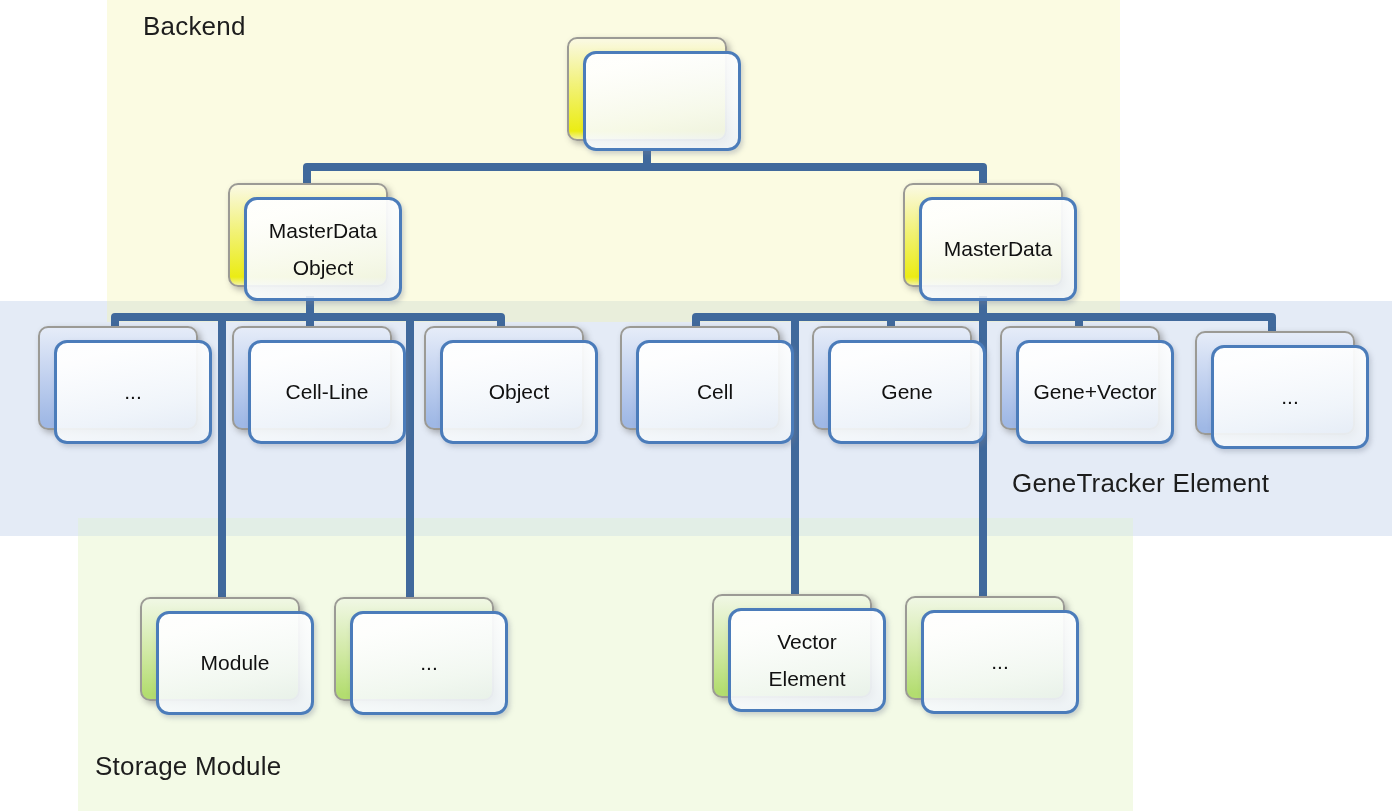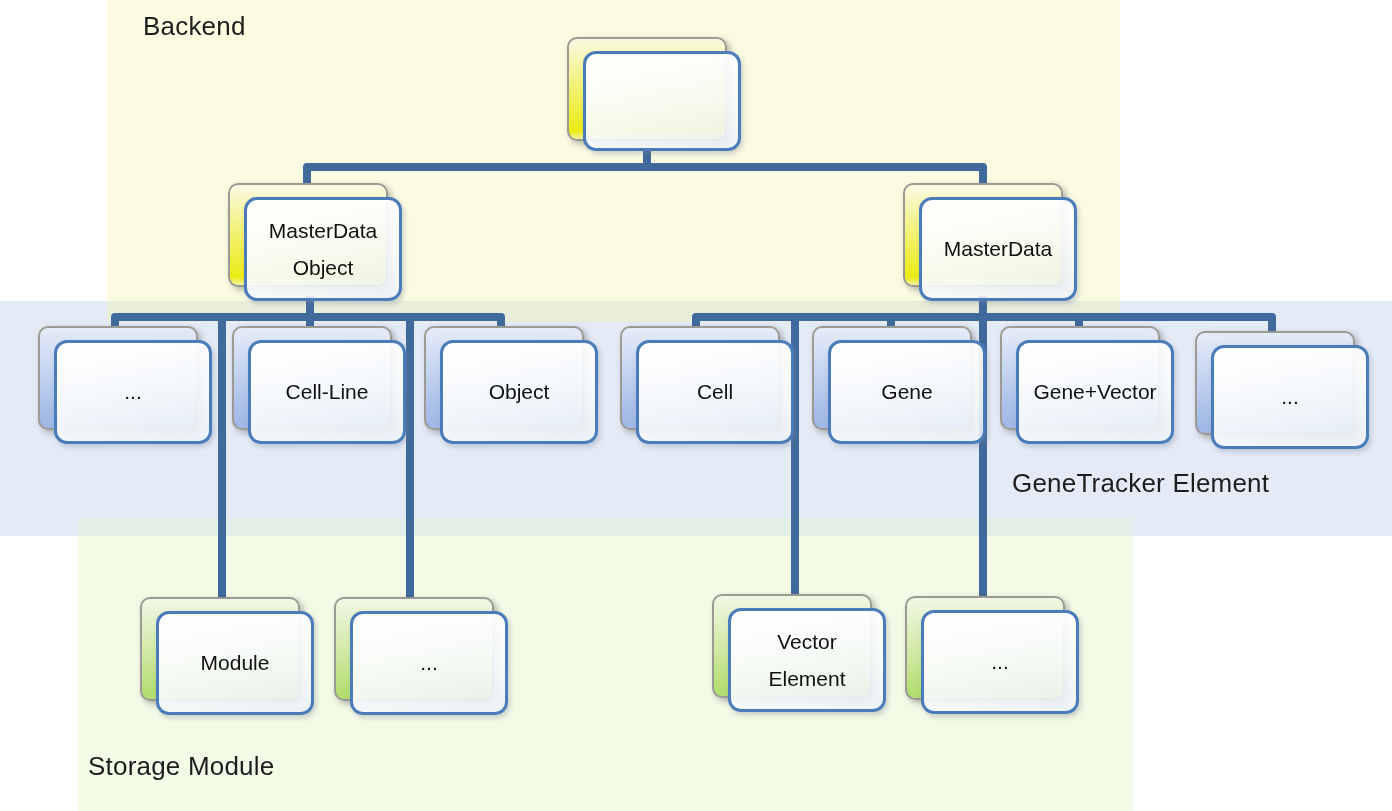--- a/index.html
+++ b/index.html
@@ -14,21 +14,21 @@
   .region-genetracker{left:0;top:301px;width:1392px;height:235px;background:#e4ebf6;}
   .overlap-yb{left:107px;top:301px;width:1013px;height:21px;background:#e9eedb;}
   .region-storage{left:78px;top:518px;width:1055px;height:293px;background:#f3fae6;}
   .overlap-bg{left:78px;top:518px;width:1055px;height:18px;background:#e2eee6;}
 
   #connector-layer{position:absolute;left:0;top:0;width:1392px;height:811px;}
 
   .sec-label{position:absolute;font-size:26px;letter-spacing:0.2px;color:#1d1d1d;}
   .lbl-backend{left:143px;top:11px;}
   .lbl-genetracker{left:1012px;top:468px;}
-  .lbl-storage{left:88px;top:751px;}
+  .lbl-storage{left:95px;top:751px;}
 
   .node{position:absolute;}
   .card{position:absolute;box-sizing:border-box;}
   .back{
     left:0;top:0;width:160px;height:104px;
     border:2px solid #9b9a95;border-radius:10px;
     box-shadow:3px 3px 6px rgba(90,90,90,0.45);
   }
   .g-yellow .back{background:linear-gradient(to bottom,#faf9df 2%,#f2f27a 45%,#ebec14 92%,#f2f2a2 100%);}
   .g-blue   .back{background:linear-gradient(to bottom,#e4ebf8 2%,#c0d0ef 50%,#9fb8e5 95%);}

